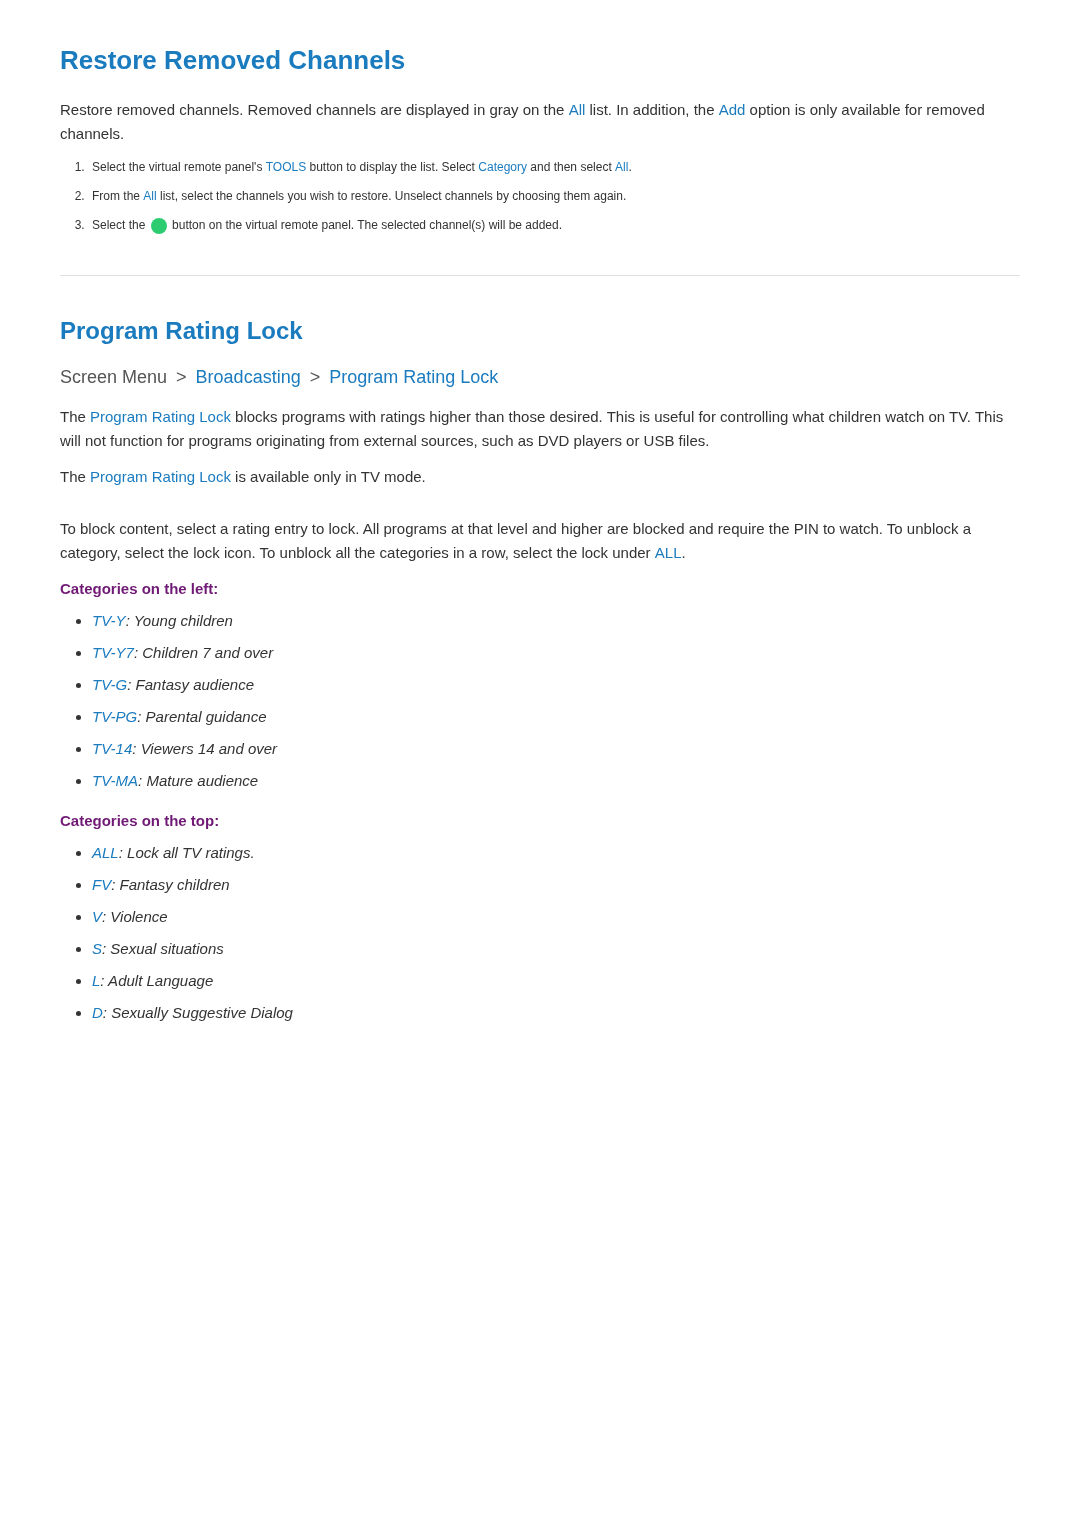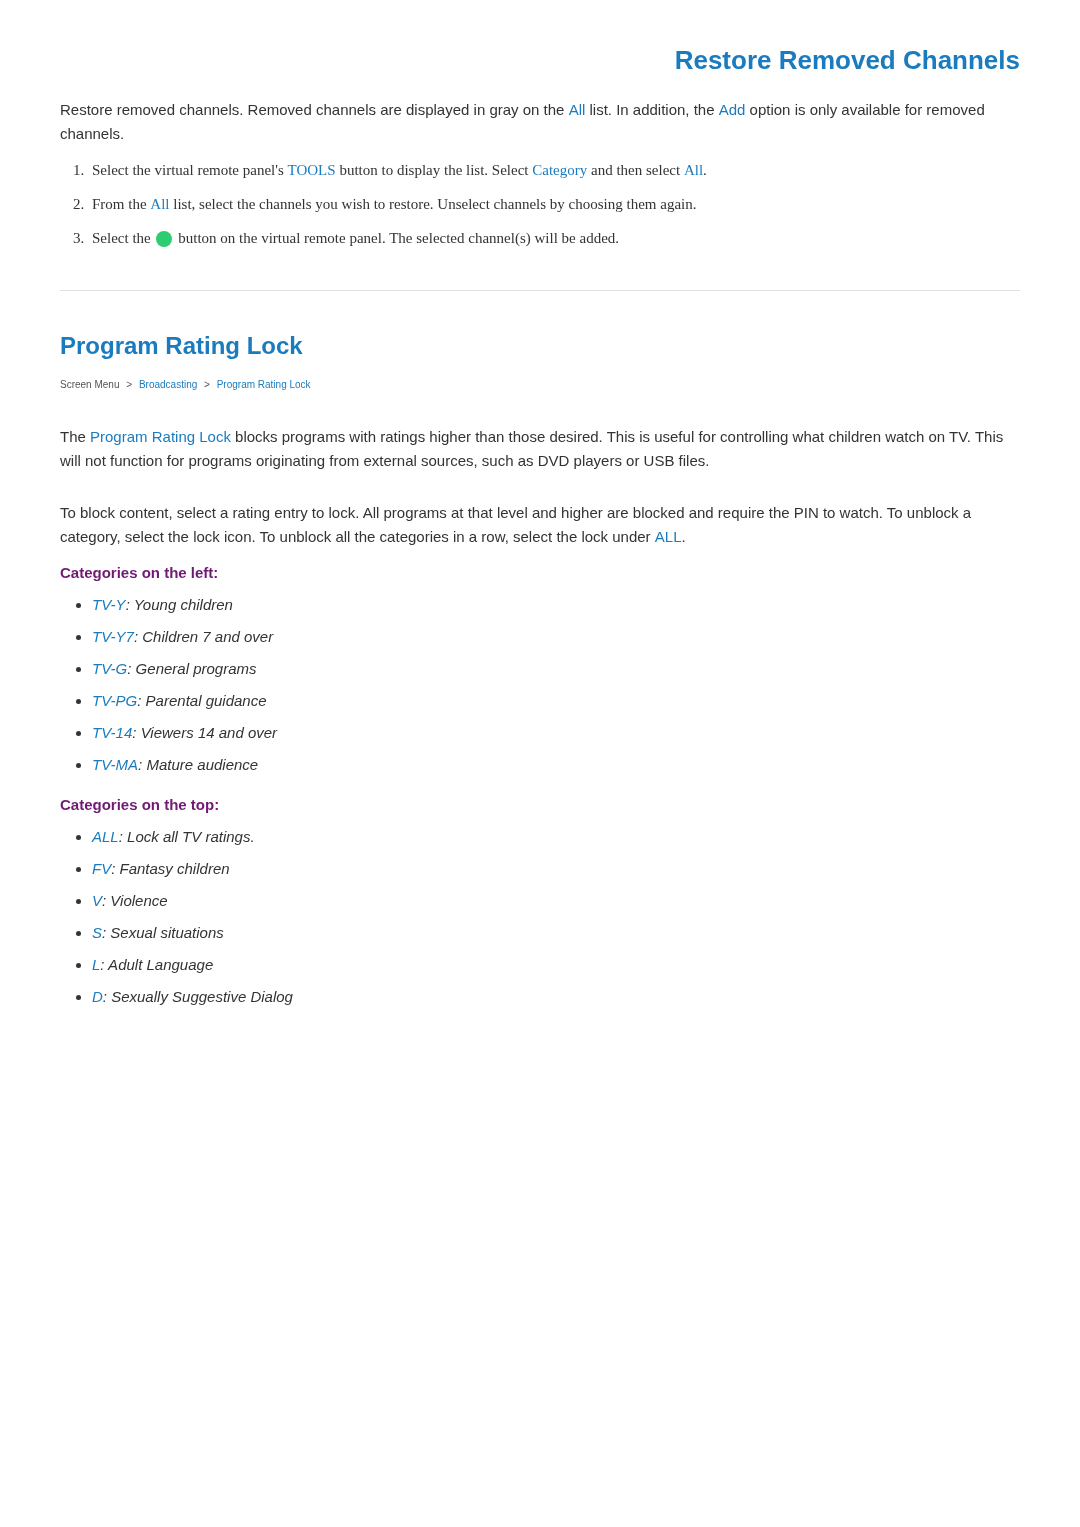--- a/index.html
+++ b/index.html
@@ -17,21 +17,20 @@
       padding: 40px 60px;
       max-width: 1080px;
       min-height: 1527px;
     }
 
     h1.section-title {
       font-size: 26px;
       font-weight: 600;
       color: #1a7bbf;
       margin-bottom: 16px;
-      text-align: right;
     }
 
     h2.section-title {
       font-size: 24px;
       font-weight: 600;
       color: #1a7bbf;
       margin-bottom: 12px;
     }
 
     h3.subsection-title {
@@ -39,23 +38,23 @@
       font-weight: 600;
       color: #1a7bbf;
       margin-bottom: 12px;
     }
 
     .section {
       margin-bottom: 40px;
     }
 
     .breadcrumb {
-      font-size: 10px;
+      font-size: 18px;
       color: #555;
-      margin-bottom: 32px;
+      margin-bottom: 14px;
     }
 
     .breadcrumb .link {
       color: #1a7bbf;
       font-weight: 500;
     }
 
     .breadcrumb .separator {
       margin: 0 4px;
       color: #555;
@@ -73,23 +72,22 @@
     }
 
     ol {
       padding-left: 28px;
       margin-bottom: 12px;
     }
 
     ol li {
       margin-bottom: 10px;
       color: #333;
-      font-size: 15px;
+      font-size: 12px;
       padding-left: 4px;
-      font-family: Liberation Serif, serif;
     }
 
     ul {
       list-style: disc;
       padding-left: 32px;
       margin-bottom: 12px;
       font-style: italic;
     }
 
     ul li {
@@ -156,32 +154,35 @@
     <span class="link link-text">Broadcasting</span>
     <span class="separator"> &gt; </span>
     <span class="link link-text">Program Rating Lock</span>
   </div>
 
   <p>
     <span>The </span><span class="link-text">Program Rating Lock</span><span> blocks programs with ratings higher than those desired. This is useful for controlling what children watch on TV. This will not function for programs originating from external sources, such as DVD players or USB files.</span>
   </p>
 
 
+  <p>
+    <span>The </span><span class="link-text">Program Rating Lock</span><span> is available only in TV mode.</span>
+  </p>
 
   <div class="section" style="margin-top: 28px;">
 
     <p>
       <span>To block content, select a rating entry to lock. All programs at that level and higher are blocked and require the PIN to watch. To unblock a category, select the lock icon. To unblock all the categories in a row, select the lock under </span><span class="link-text">ALL</span><span>.</span>
     </p>
 
     <p class="categories-label">Categories on the left:</p>
     <ul id="categories-left-list">
         <li><span class="link-text">TV-Y</span><span>: Young children</span></li>
         <li><span class="link-text">TV-Y7</span><span>: Children 7 and over</span></li>
-        <li><span class="link-text">TV-G</span><span>: General programs</span></li>
+        <li><span class="link-text">TV-G</span><span>: Fantasy audience</span></li>
         <li><span class="link-text">TV-PG</span><span>: Parental guidance</span></li>
         <li><span class="link-text">TV-14</span><span>: Viewers 14 and over</span></li>
         <li><span class="link-text">TV-MA</span><span>: Mature audience</span></li>
       </ul>
 
     <p class="categories-label" style="margin-top: 16px;">Categories on the top:</p>
     <ul id="categories-top-list">
         <li><span class="link-text">ALL</span><span>: Lock all TV ratings.</span></li>
         <li><span class="link-text">FV</span><span>: Fantasy children</span></li>
         <li><span class="link-text">V</span><span>: Violence</span></li>

